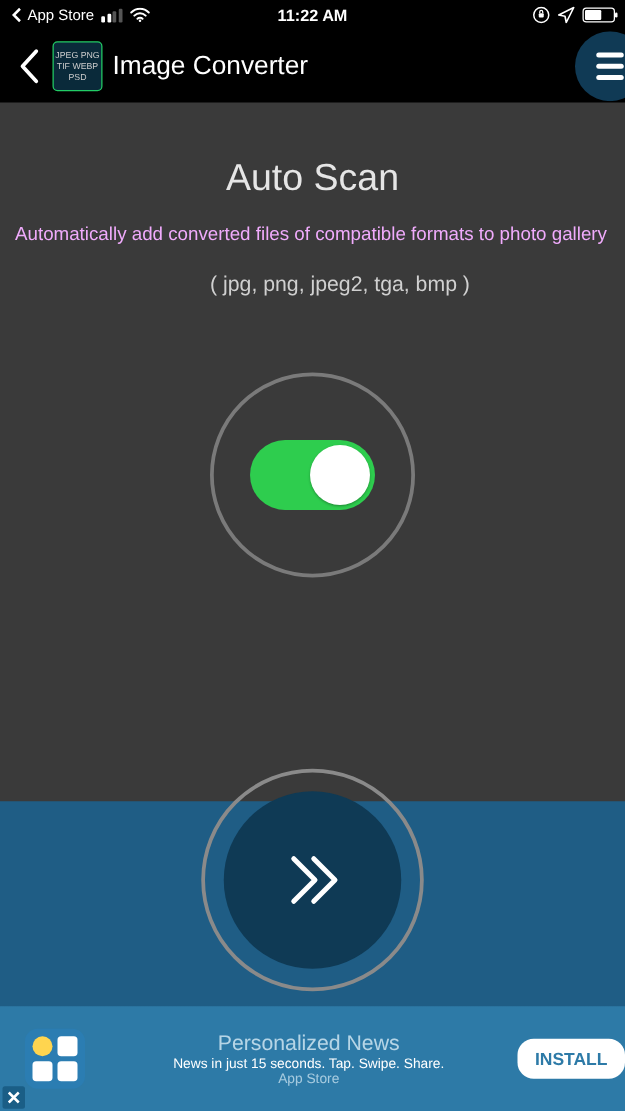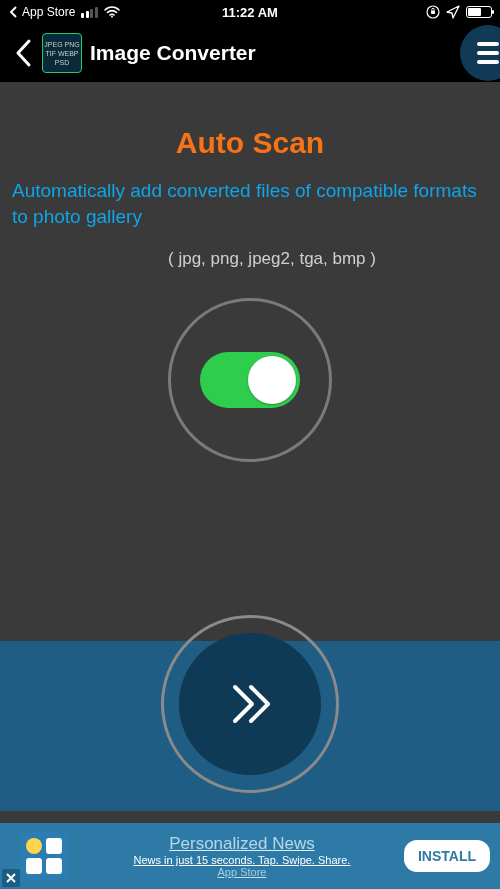--- a/index.html
+++ b/index.html
@@ -43,35 +43,35 @@
     color: #fff;
     position: relative;
   }
   .nav-back { width: 36px; height: 44px; display:flex; align-items:center; justify-content:center; }
   .nav-icon {
     width: 40px; height: 40px; border:1px solid #2c6; border-radius:4px;
     font-size:7px; line-height:9px; color:#ccc; display:flex; flex-wrap:wrap;
     align-content:center; justify-content:center; text-align:center; padding:1px;
     background:#0a2a3a;
   }
-  .nav-title { font-size: 21px; font-weight: 700; margin-left: 8px; }
+  .nav-title { font-size: 21px; font-weight: 400; margin-left: 8px; }
   .hamburger {
     position: absolute; right: 0; top: 50%; transform: translateY(-50%);
     width: 56px; height: 56px; border-radius: 50%;
     background: #103a55;
     display:flex; flex-direction:column; align-items:center; justify-content:center; gap:5px;
     clip-path: inset(0 0 0 0);
     margin-right: -16px;
   }
   .hamburger span { width: 22px; height: 4px; background:#fff; border-radius:2px; }
 
   
   .content { flex: 1; position: relative; color: #e6e6e6; text-align: center; }
-  .heading { font-size: 30px; font-weight: 700; color: #f97316; margin-top: 44px; }
-  .desc { font-size: 19px; color: #0ea5e9; margin: 18px 10px 0; line-height: 1.35; text-align: left; padding: 0 2px; }
+  .heading { font-size: 30px; font-weight: 400; color: #e5e5e5; margin-top: 44px; }
+  .desc { font-size: 15px; color: #f0abfc; margin: 18px 10px 0; line-height: 1.35; text-align: left; padding: 0 2px; }
   .formats { margin-top: 20px; font-size: 17px; color: #d0d0d0; margin-left: 44px; }
 
   .toggle-ring {
     position: absolute;
     left: 50%; top: 216px; transform: translateX(-50%);
     width: 164px; height: 164px; border-radius: 50%;
     border: 3px solid #7a7a7a;
     display:flex; align-items:center; justify-content:center;
     background: #3a3a3a;
   }
@@ -99,26 +99,25 @@
     display:flex; align-items:center; justify-content:center;
   }
   .next-btn {
     width: 142px; height: 142px; border-radius:50%;
     background: #0f3a55;
     display:flex; align-items:center; justify-content:center;
   }
 
   
   .ad {
-    position: absolute; left:0; right:0; bottom:0; height: 66px;
+    position: absolute; left:0; right:0; bottom:0; height: 84px;
     background: linear-gradient(#2d7aa7, #2d7aa7);
     display:flex; align-items:center;
     color:#fff;
-    padding: 0 10px 0 4px;
-    text-decoration: underline;
+    padding: 0 0 0 4px;
   }
   .ad-close {
     position:absolute; left:2px; bottom:2px;
     width:18px; height:18px; background:#1a5e86; border-radius:2px;
     display:flex; align-items:center; justify-content:center;
     font-size:13px; color:#fff; font-weight:700;
   }
   .ad-icon {
     width:48px; height:48px; background:#2b7db2; border-radius:10px; margin-left:16px;
     display:flex; flex-wrap:wrap; padding:6px; gap:4px;

